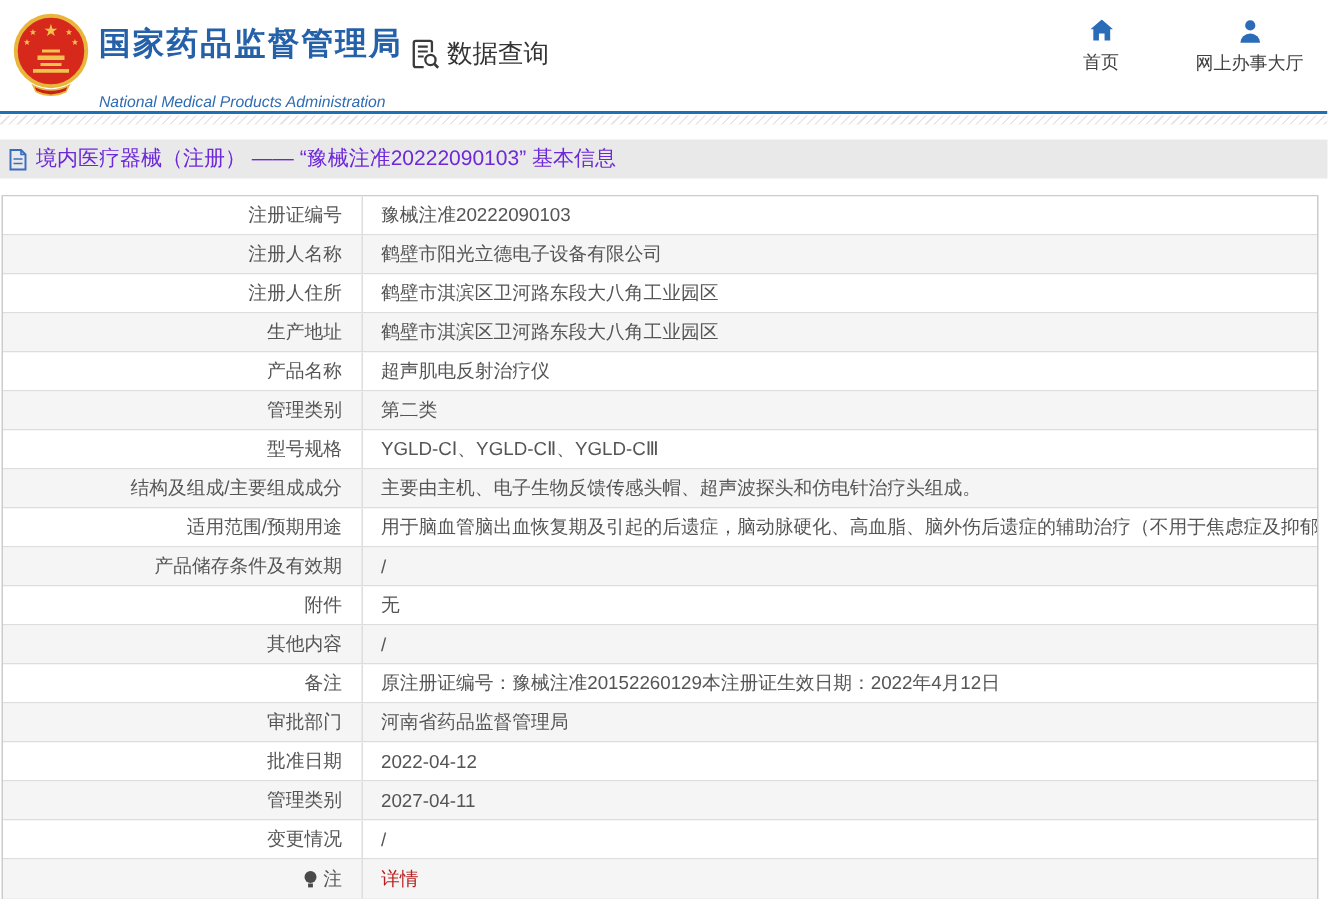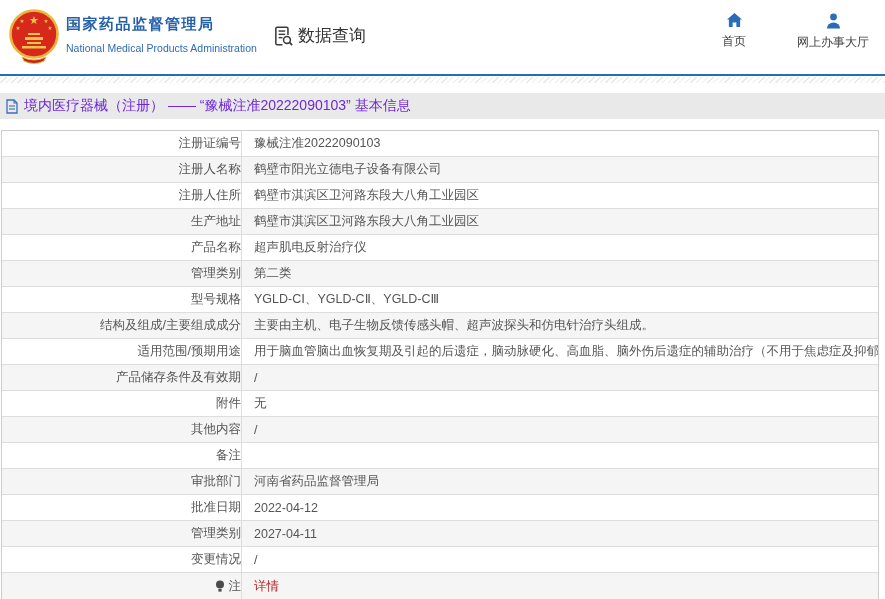--- a/index.html
+++ b/index.html
@@ -3,22 +3,22 @@
 <meta charset="utf-8">
 <style>
   * { margin:0; padding:0; box-sizing:border-box; }
   html,body { width:885px; height:599px; background:#fff; overflow:hidden;
     font-family:"Liberation Sans","DejaVu Sans",sans-serif; }
 
   
   .header { position:relative; width:885px; height:75px; background:#fff; }
   .emblem { position:absolute; left:8px; top:7px; width:52px; height:58px; }
   .title-block { position:absolute; left:66px; top:15px; }
-  .site-title { color:#2561a8; font-size:15px; font-weight:bold; letter-spacing:1.5px; }
-  .site-subtitle { color:#2f6cb3; font-size:10.5px; margin-top:8px; }
+  .site-title { color:#2561a8; font-size:21px; font-weight:bold; letter-spacing:1.5px; }
+  .site-subtitle { color:#2f6cb3; font-size:10.5px; margin-top:19px;font-style:italic; }
   .data-query { position:absolute; left:272px; top:24px; display:flex; align-items:center; gap:4px;
     color:#333; font-size:17px; cursor:pointer; }
   .right-nav { position:absolute; right:16px; top:13px; display:flex; gap:26px; }
   .nav-item { display:flex; flex-direction:column; align-items:center; gap:5px;
     font-size:12px; color:#404040; cursor:pointer;margin-left:25px; }
   .blue-line { position:absolute; top:74px; left:0; width:885px; height:2px; background:#1f70b8; }
   .hatch { position:absolute; top:77px; left:0; width:885px; height:6px;
     background:repeating-linear-gradient(135deg,#e7e7e7 0 1px,transparent 1px 4px); }
 
   
@@ -26,21 +26,21 @@
     display:flex; align-items:center; gap:5px; padding-left:5px;
     color:#6d28d9; font-size:14px; }
 
   
   .detail-table { position:absolute; top:130px; left:1px; width:878px;
     border:1px solid #ccc; background:#fff; }
   .row { display:flex; height:26px; border-bottom:1px solid #ddd; background:#fff; }
   .row:last-child { border-bottom:none; }
   .row:nth-child(even) { background:#f5f5f5; }
   .cell { display:flex; align-items:center; font-size:12.5px; color:#555; }
-  .cell.label { width:240px; border-right:1px solid #ddd;
+  .cell.label { width:240px; padding-right:13px; border-right:1px solid #ddd;
     justify-content:flex-end; gap:4px; }
   .cell.value { flex:1; padding-left:12px; white-space:nowrap; overflow:hidden; }
   .cell.value a { color:#b91c1c; text-decoration:none; cursor:pointer; }
 </style>
 </head>
 <body>
 
 <div class="header">
 
   <svg class="emblem" viewBox="0 0 52 58">
@@ -148,20 +148,21 @@
   <div class="row">
     <div class="cell label">附件</div>
     <div class="cell value">无</div>
   </div>
   <div class="row">
     <div class="cell label">其他内容</div>
     <div class="cell value">/</div>
   </div>
   <div class="row">
     <div class="cell label">备注</div>
+    <div class="cell value">原注册证编号：豫械注准20152260129本注册证生效日期：2022年4月12日</div>
   </div>
   <div class="row">
     <div class="cell label">审批部门</div>
     <div class="cell value">河南省药品监督管理局</div>
   </div>
   <div class="row">
     <div class="cell label">批准日期</div>
     <div class="cell value">2022-04-12</div>
   </div>
   <div class="row">

